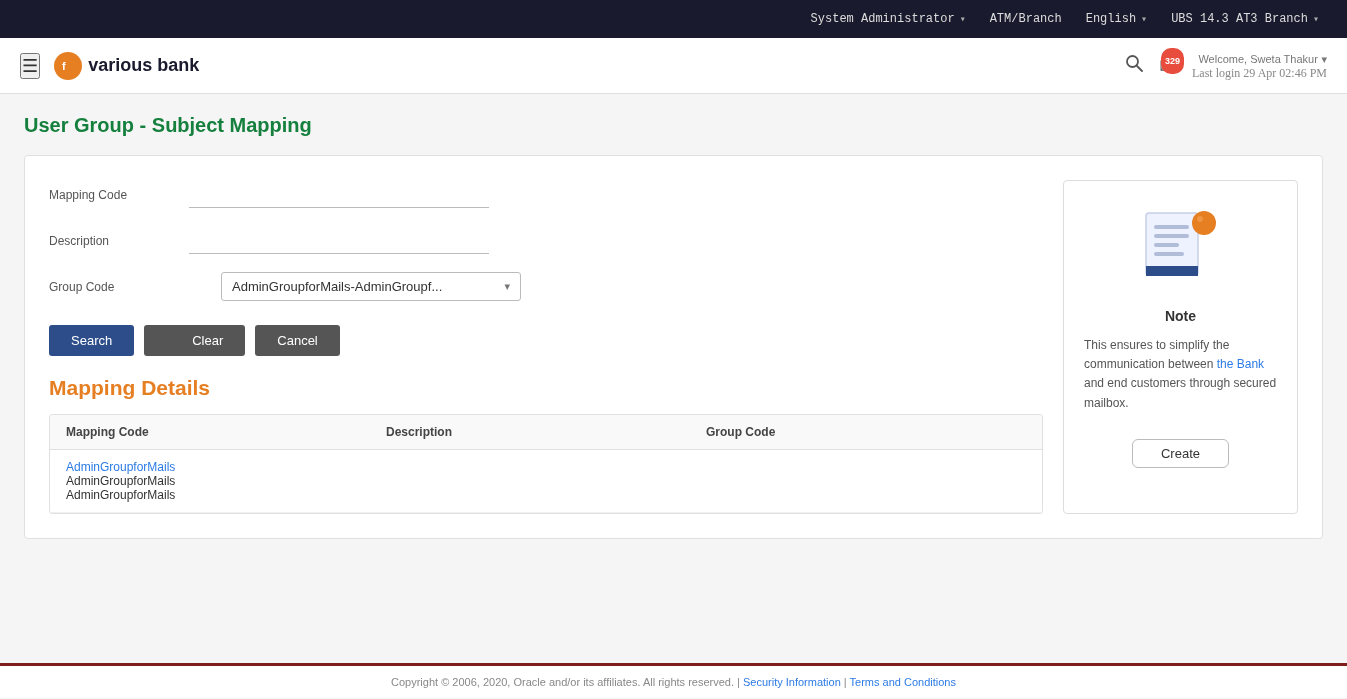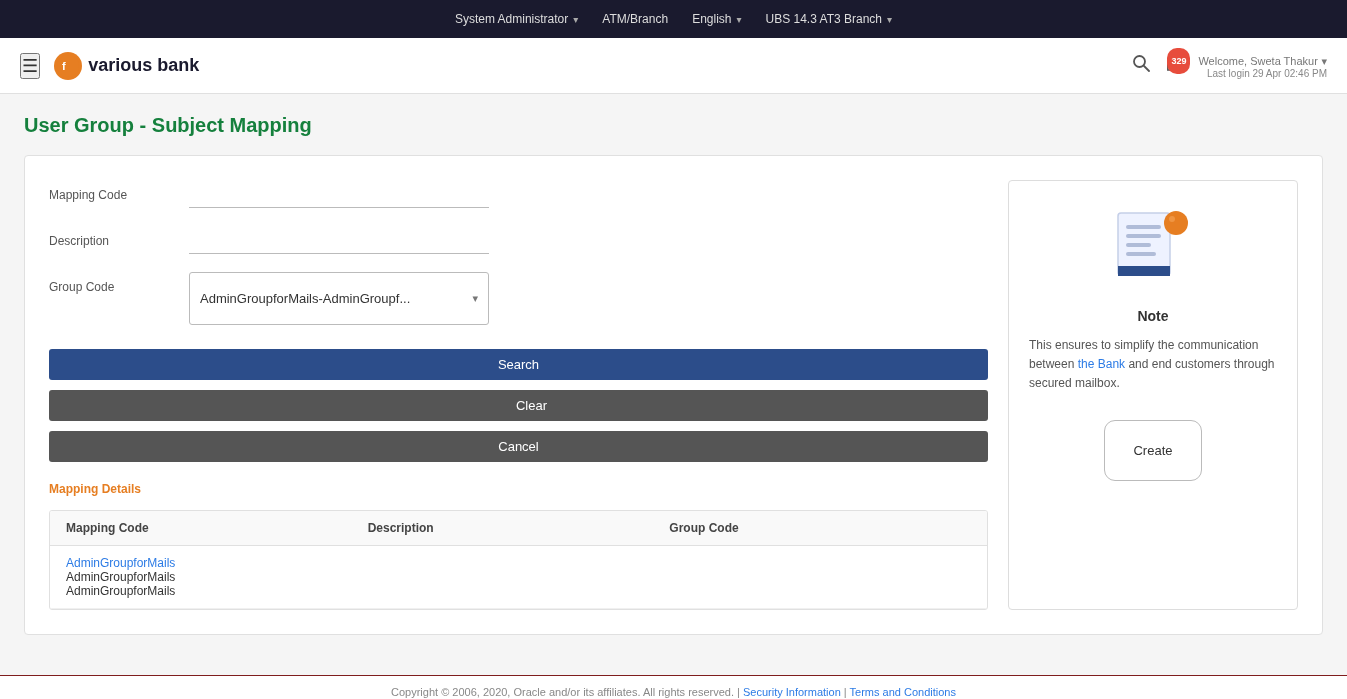--- a/index.html
+++ b/index.html
@@ -3,25 +3,26 @@
   <meta charset="utf-8">
   <style>
     * { box-sizing: border-box; margin: 0; padding: 0; }
     body { font-family: 'Segoe UI', Arial, sans-serif; background: #f5f5f5; font-size: 13px; color: #333; }
 
     
     .top-bar {
       background: #1a1a2e;
       color: #fff;
       display: flex;
-      justify-content: center;
+      justify-content: flex-end;
       align-items: center;
       padding: 6px 28px;
       gap: 24px;
       height: 38px;
+      font-family: Liberation Mono, monospace;
     }
     .top-bar-item {
       display: flex;
       align-items: center;
       gap: 5px;
       font-size: 12px;
       cursor: pointer;
       color: #ddd;
     }
     .top-bar-item .chevron { font-size: 10px; color: #aaa; }
@@ -56,21 +57,21 @@
       background: #e74c3c;
       color: white;
       border-radius: 10px;
       font-size: 9px;
       padding: 8px 4px;
       font-weight: bold;
     }
     .user-info { text-align: right; cursor: pointer; }
     .user-name { font-size: 13px; font-weight: 600; color: #2c3e50; }
     .user-name span { font-size: 11px; color: #777; font-weight: normal; }
-    .last-login { font-size: 10px; color: #888; }
+    .last-login { font-size: 12px; color: #888; font-family: Liberation Serif, serif; }
 
     
     .page-content {
       padding: 20px 24px;
       min-height: calc(699px - 38px - 56px - 36px);
     }
     .page-title {
       font-size: 20px;
       color: #15803d;
       font-weight: 600;
@@ -86,21 +87,21 @@
       margin-bottom: 20px;
     }
     .main-layout {
       display: flex;
       gap: 20px;
     }
     .form-section {
       flex: 1;
     }
     .note-section {
-      width: 290px;
+      width: 235px;
       border: 1px solid #ddd;
       border-radius: 4px;
       padding: 20px;
       display: flex;
       flex-direction: column;
       align-items: center;
     }
 
     
     .form-field {
@@ -128,45 +129,46 @@
       outline: none;
       background: transparent;
     }
     .select-field {
       display: flex;
       align-items: center;
       width: 100%;
       max-width: 300px;
       border: 1px solid #bbb;
       border-radius: 3px;
-      padding: 18px 10px;
+      padding: 6px 10px;
       font-size: 13px;
       cursor: pointer;
       background: #fff;
       justify-content: space-between;
+      margin-left: 32px;
     }
     .select-field .chevron-down { color: #777; font-size: 11px; }
 
     
-    .btn-row { display: flex; gap: 10px; margin-top: 24px; margin-bottom: 20px; flex-direction: column; }
+    .btn-row { display: flex; gap: 10px; margin-top: 24px; margin-bottom: 20px; }
     .btn {
       padding: 8px 22px;
       border-radius: 3px;
       font-size: 13px;
       cursor: pointer;
       border: none;
       font-weight: 500;
     }
     .btn-primary { background: #2c4d8a; color: white; }
     .btn-secondary { background: #555; color: white; padding-left: 48px; }
     .btn-cancel { background: #555; color: white; }
 
     
     .section-title {
-      font-size: 12px;
+      font-size: 21px;
       color: #e67e22;
       font-weight: 600;
       margin-bottom: 14px;
     }
     .table-container {
       border: 1px solid #e0e0e0;
       border-radius: 3px;
       overflow: hidden;
     }
     .table-header {
@@ -203,36 +205,36 @@
     .note-text {
       font-size: 12px;
       color: #555;
       line-height: 1.6;
       text-align: left;
       margin-bottom: 10px;
     }
     .note-text .highlight { color: #2c7be5; }
     .create-btn {
       margin-top: 16px;
-      padding: 22px 28px;
+      padding: 6px 28px;
       border: 1px solid #bbb;
-      border-radius: 11px;
+      border-radius: 6px;
       background: white;
       font-size: 13px;
       cursor: pointer;
       color: #333;
     }
 
     
     .footer {
       text-align: center;
       padding: 10px;
       font-size: 11px;
       color: #888;
-      border-top: 1px solid #7f1d1d;
+      border-top: 3px solid #7f1d1d;
       background: #fff;
     }
     .footer a { color: #2c7be5; text-decoration: none; }
   </style>
 </head>
 <body>
 
 <div class="top-bar">
   <div class="top-bar-item">
     <span>System Administrator</span>

